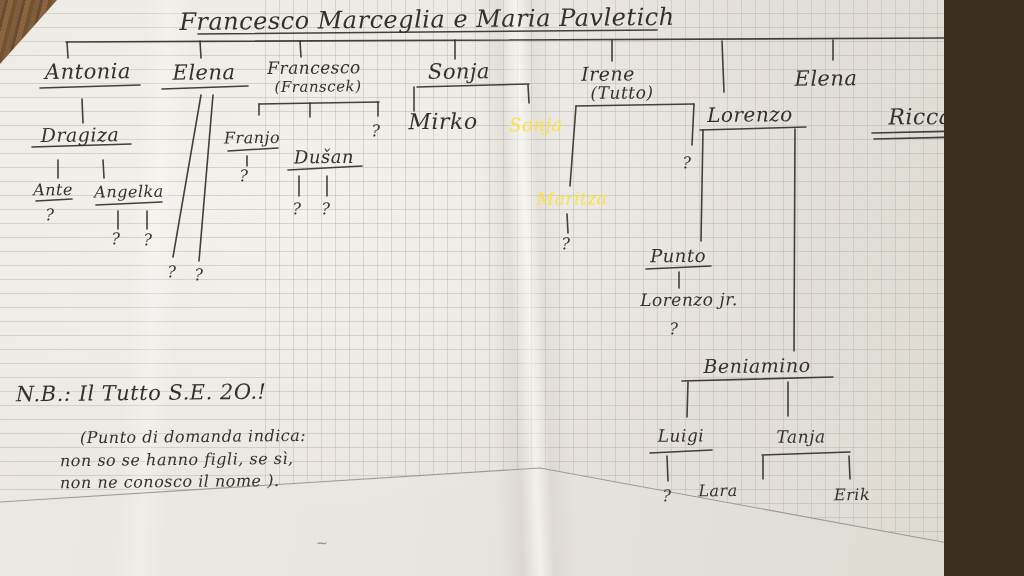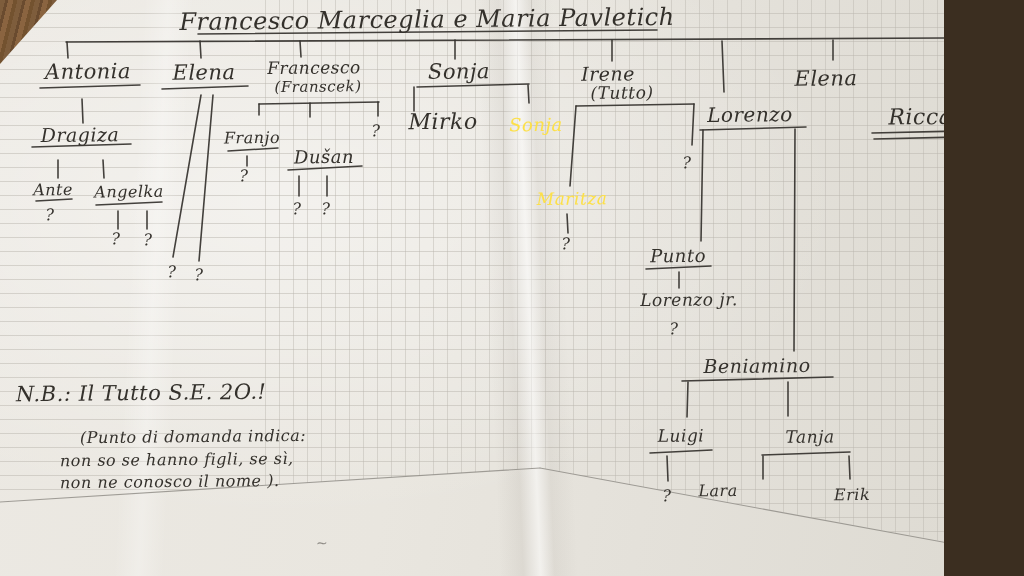--- a/index.html
+++ b/index.html
@@ -116,21 +116,21 @@
       <div class="node" style="left: 129px; top: 192px; font-size: 16px;">Angelka</div>
       <div class="node" style="left: 252px; top: 138px; font-size: 16px;">Franjo</div>
       <div class="node" style="left: 324px; top: 157px; font-size: 18px;">Dušan</div>
       <div class="node" style="left: 443px; top: 122px; font-size: 22px;">Mirko</div>
       <div class="node blue" style="left: 536px; top: 125px; font-size: 18px;">Sonja</div>
       <div class="node blue" style="left: 572px; top: 199px; font-size: 17px;">Maritza</div>
       <div class="node" style="left: 678px; top: 256px; font-size: 18px;">Punto</div>
       <div class="node" style="left: 689px; top: 300px; font-size: 17px;">Lorenzo jr.</div>
       <div class="node" style="left: 757px; top: 366px; font-size: 19px;">Beniamino</div>
       <div class="node" style="left: 681px; top: 436px; font-size: 17px;">Luigi</div>
-      <div class="node" style="left: 801px; top: 437px; font-size: 17px; margin-left: 9px;">Tanja</div>
+      <div class="node" style="left: 801px; top: 437px; font-size: 17px;">Tanja</div>
       <div class="node" style="left: 718px; top: 491px; font-size: 16px;">Lara</div>
       <div class="node" style="left: 852px; top: 495px; font-size: 16px;">Erik</div>
       <div class="node" style="left: 50px; top: 215px; font-size: 16px;">?</div>
       <div class="node" style="left: 116px; top: 239px; font-size: 16px;">?</div>
       <div class="node" style="left: 148px; top: 240px; font-size: 16px;">?</div>
       <div class="node" style="left: 172px; top: 272px; font-size: 16px;">?</div>
       <div class="node" style="left: 199px; top: 275px; font-size: 16px;">?</div>
       <div class="node" style="left: 244px; top: 176px; font-size: 16px;">?</div>
       <div class="node" style="left: 297px; top: 209px; font-size: 16px;">?</div>
       <div class="node" style="left: 326px; top: 209px; font-size: 16px;">?</div>

